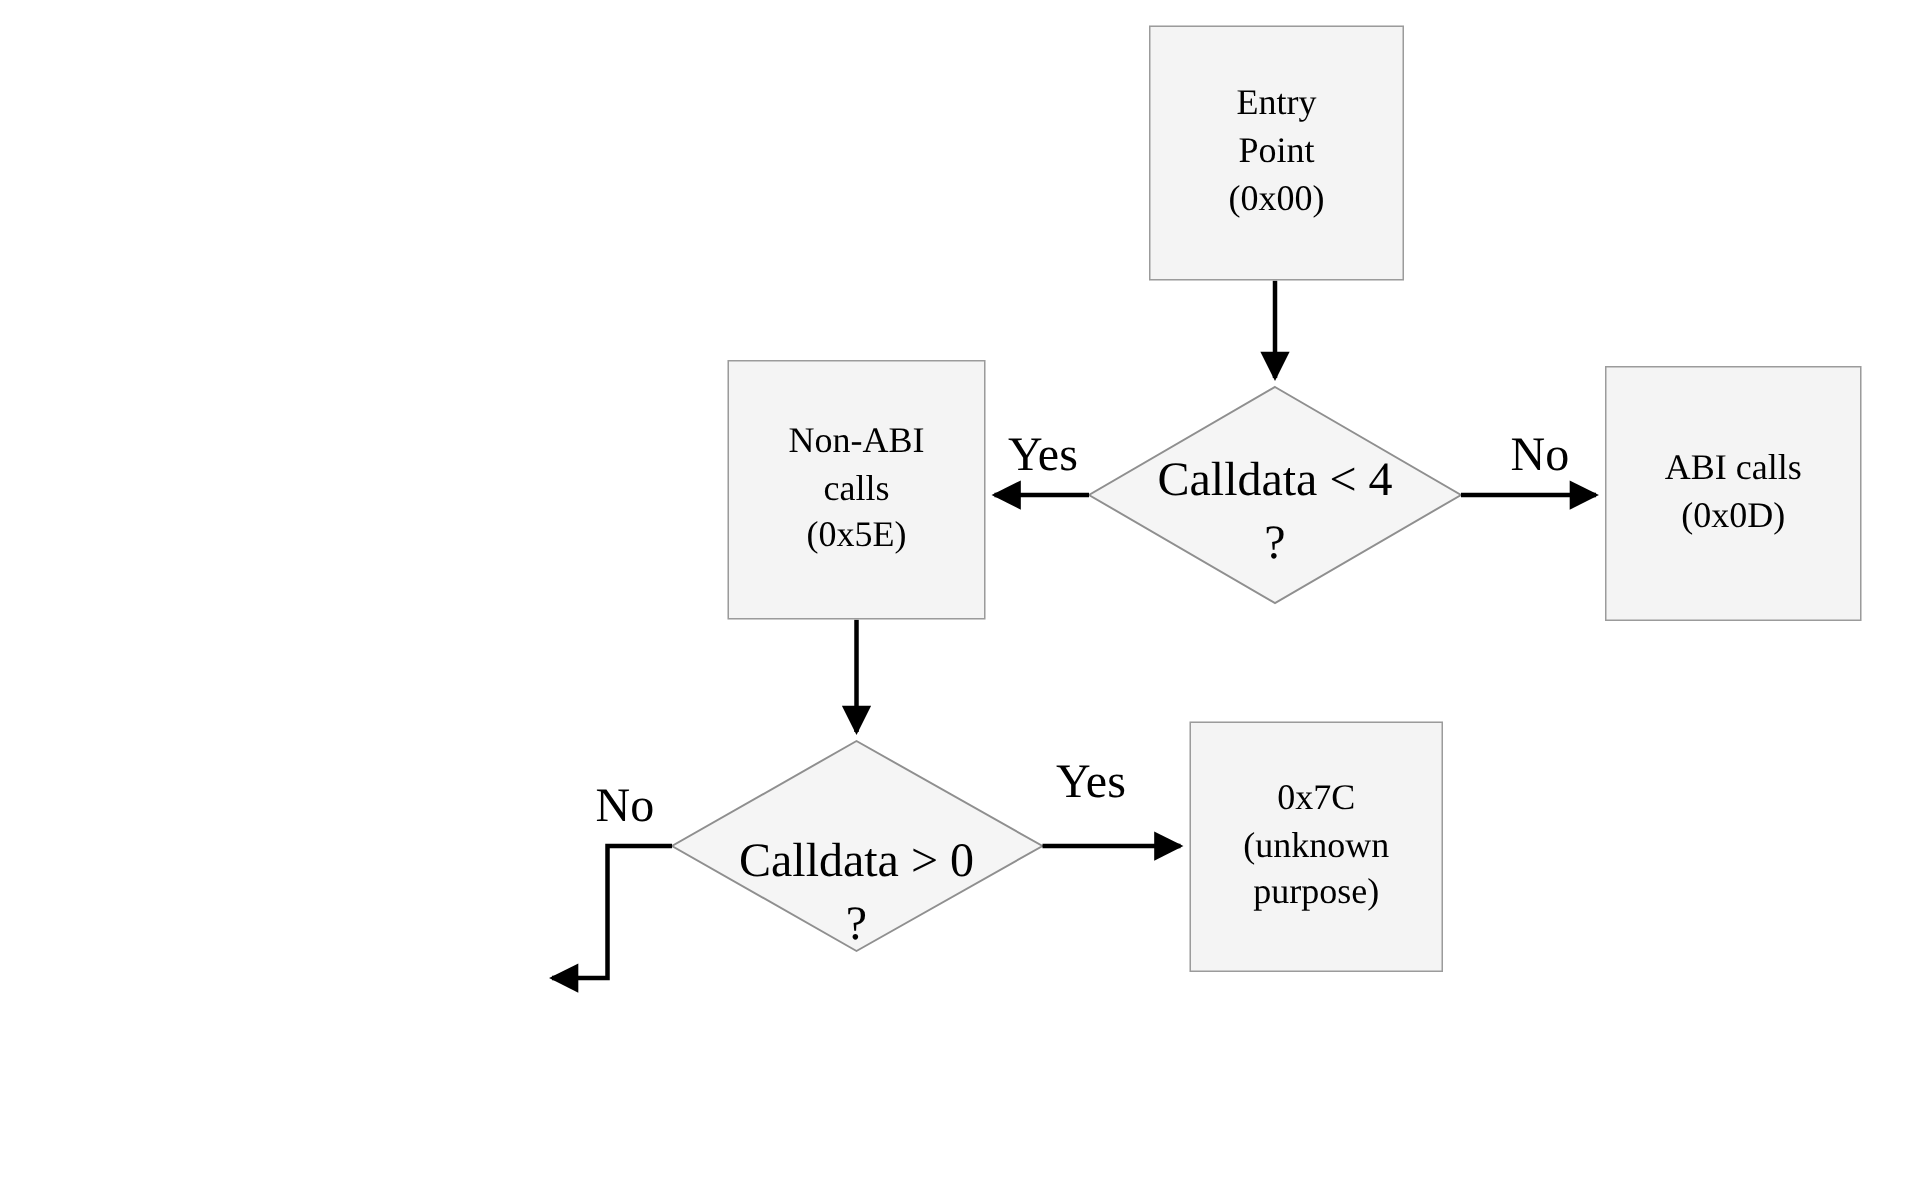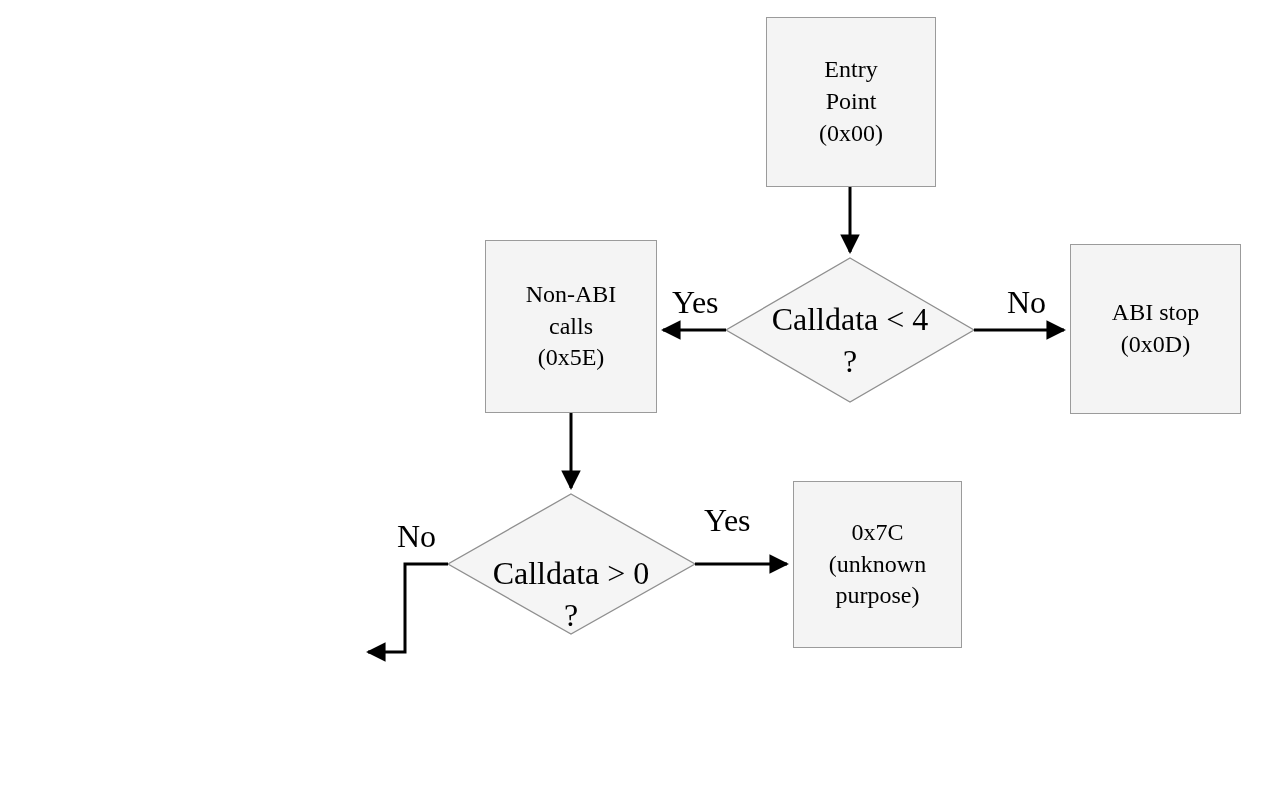--- a/index.html
+++ b/index.html
@@ -87,21 +87,21 @@
 (0x00)</span>
   </div>
 
   <div class="node" style="left:485px; top:240px; width:172px; height:173px;">
     <span>Non-ABI
 calls
 (0x5E)</span>
   </div>
 
   <div class="node" style="left:1070px; top:244px; width:171px; height:170px;">
-    <span>ABI stop
+    <span>ABI calls
 (0x0D)</span>
   </div>
 
   <div class="node" style="left:793px; top:481px; width:169px; height:167px;">
     <span>0x7C
 (unknown
 purpose)</span>
   </div>
 
 

